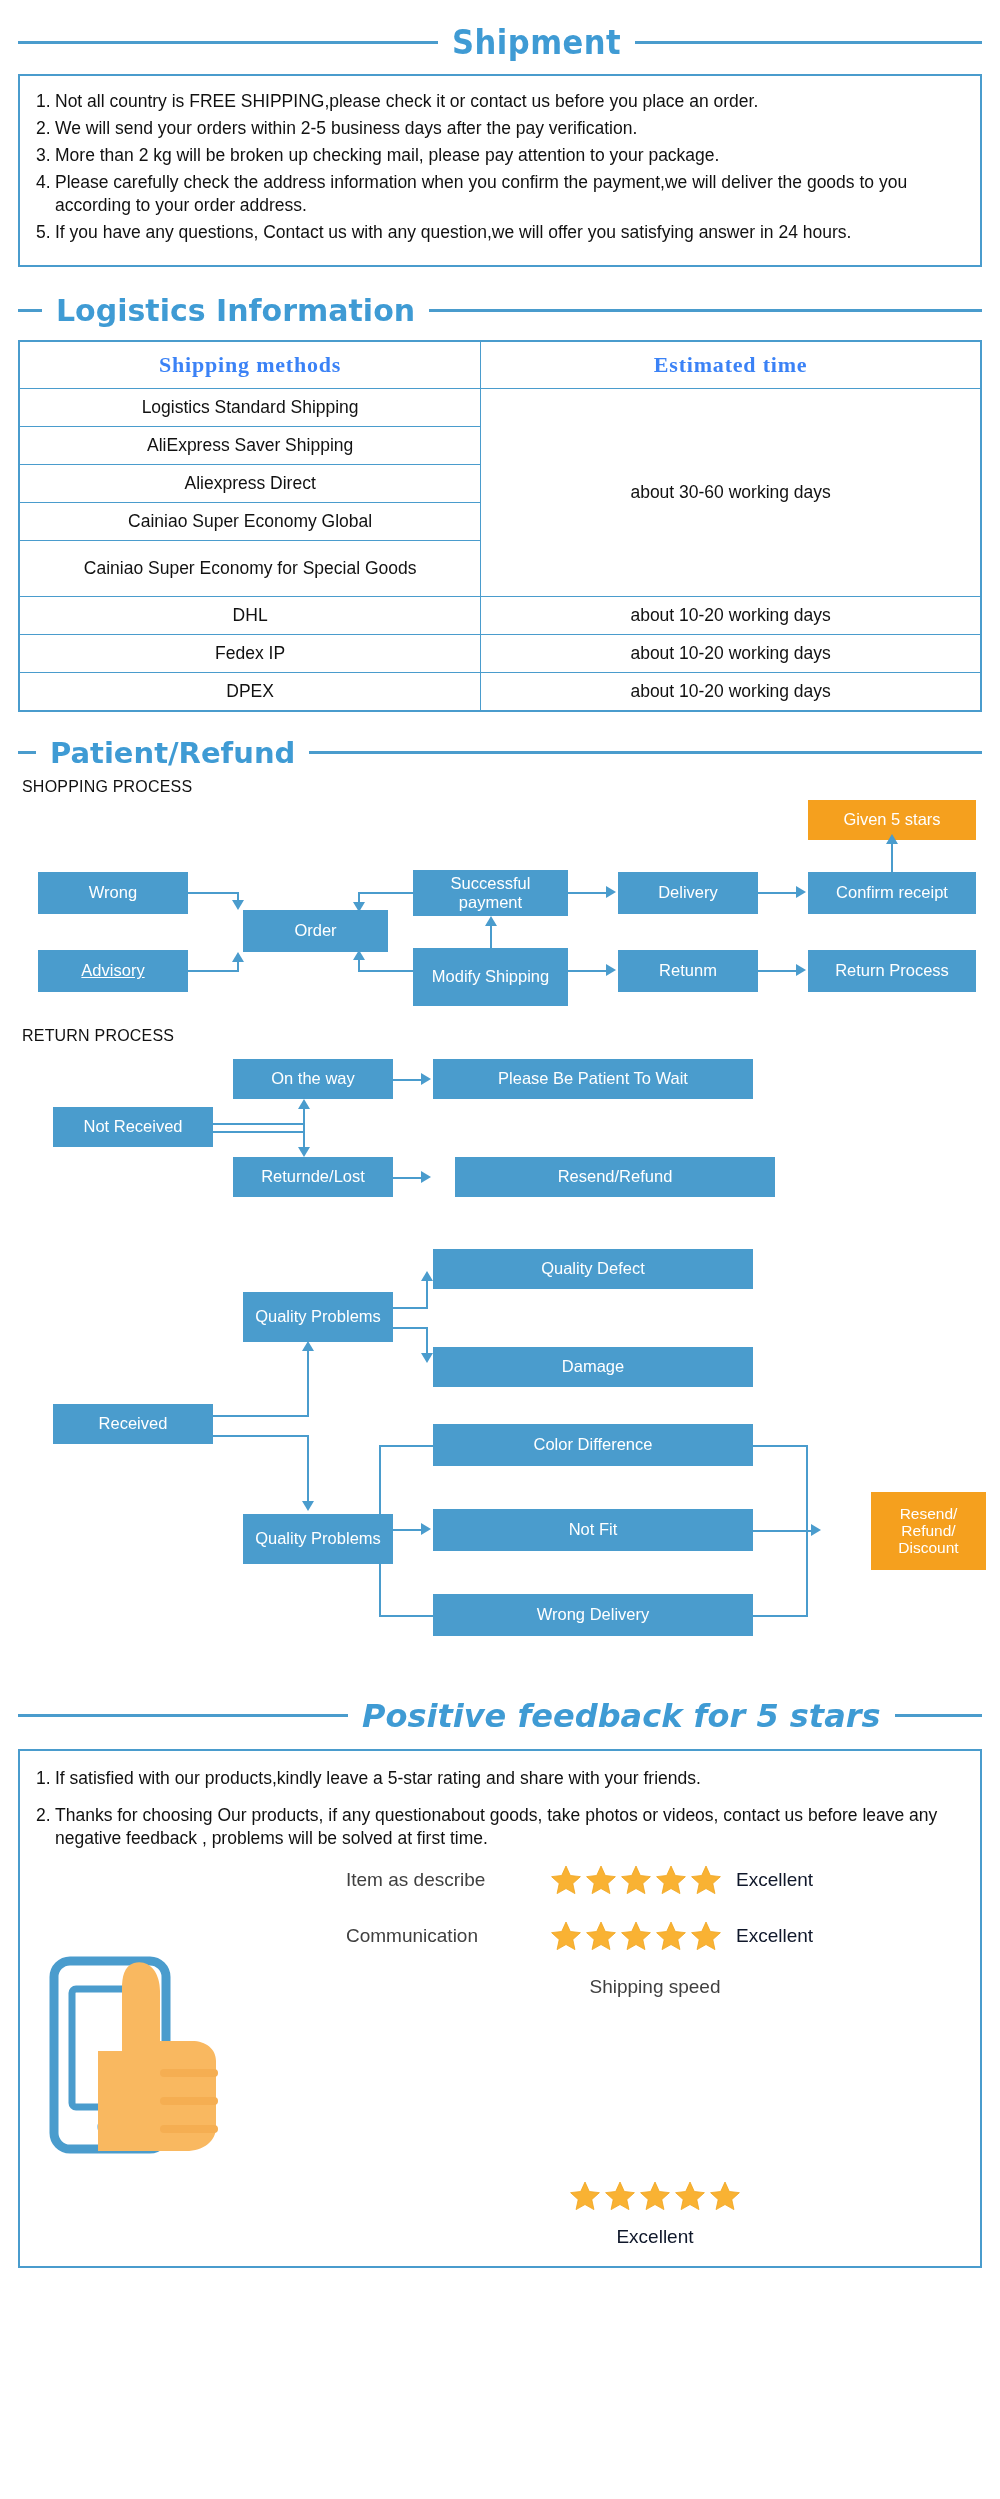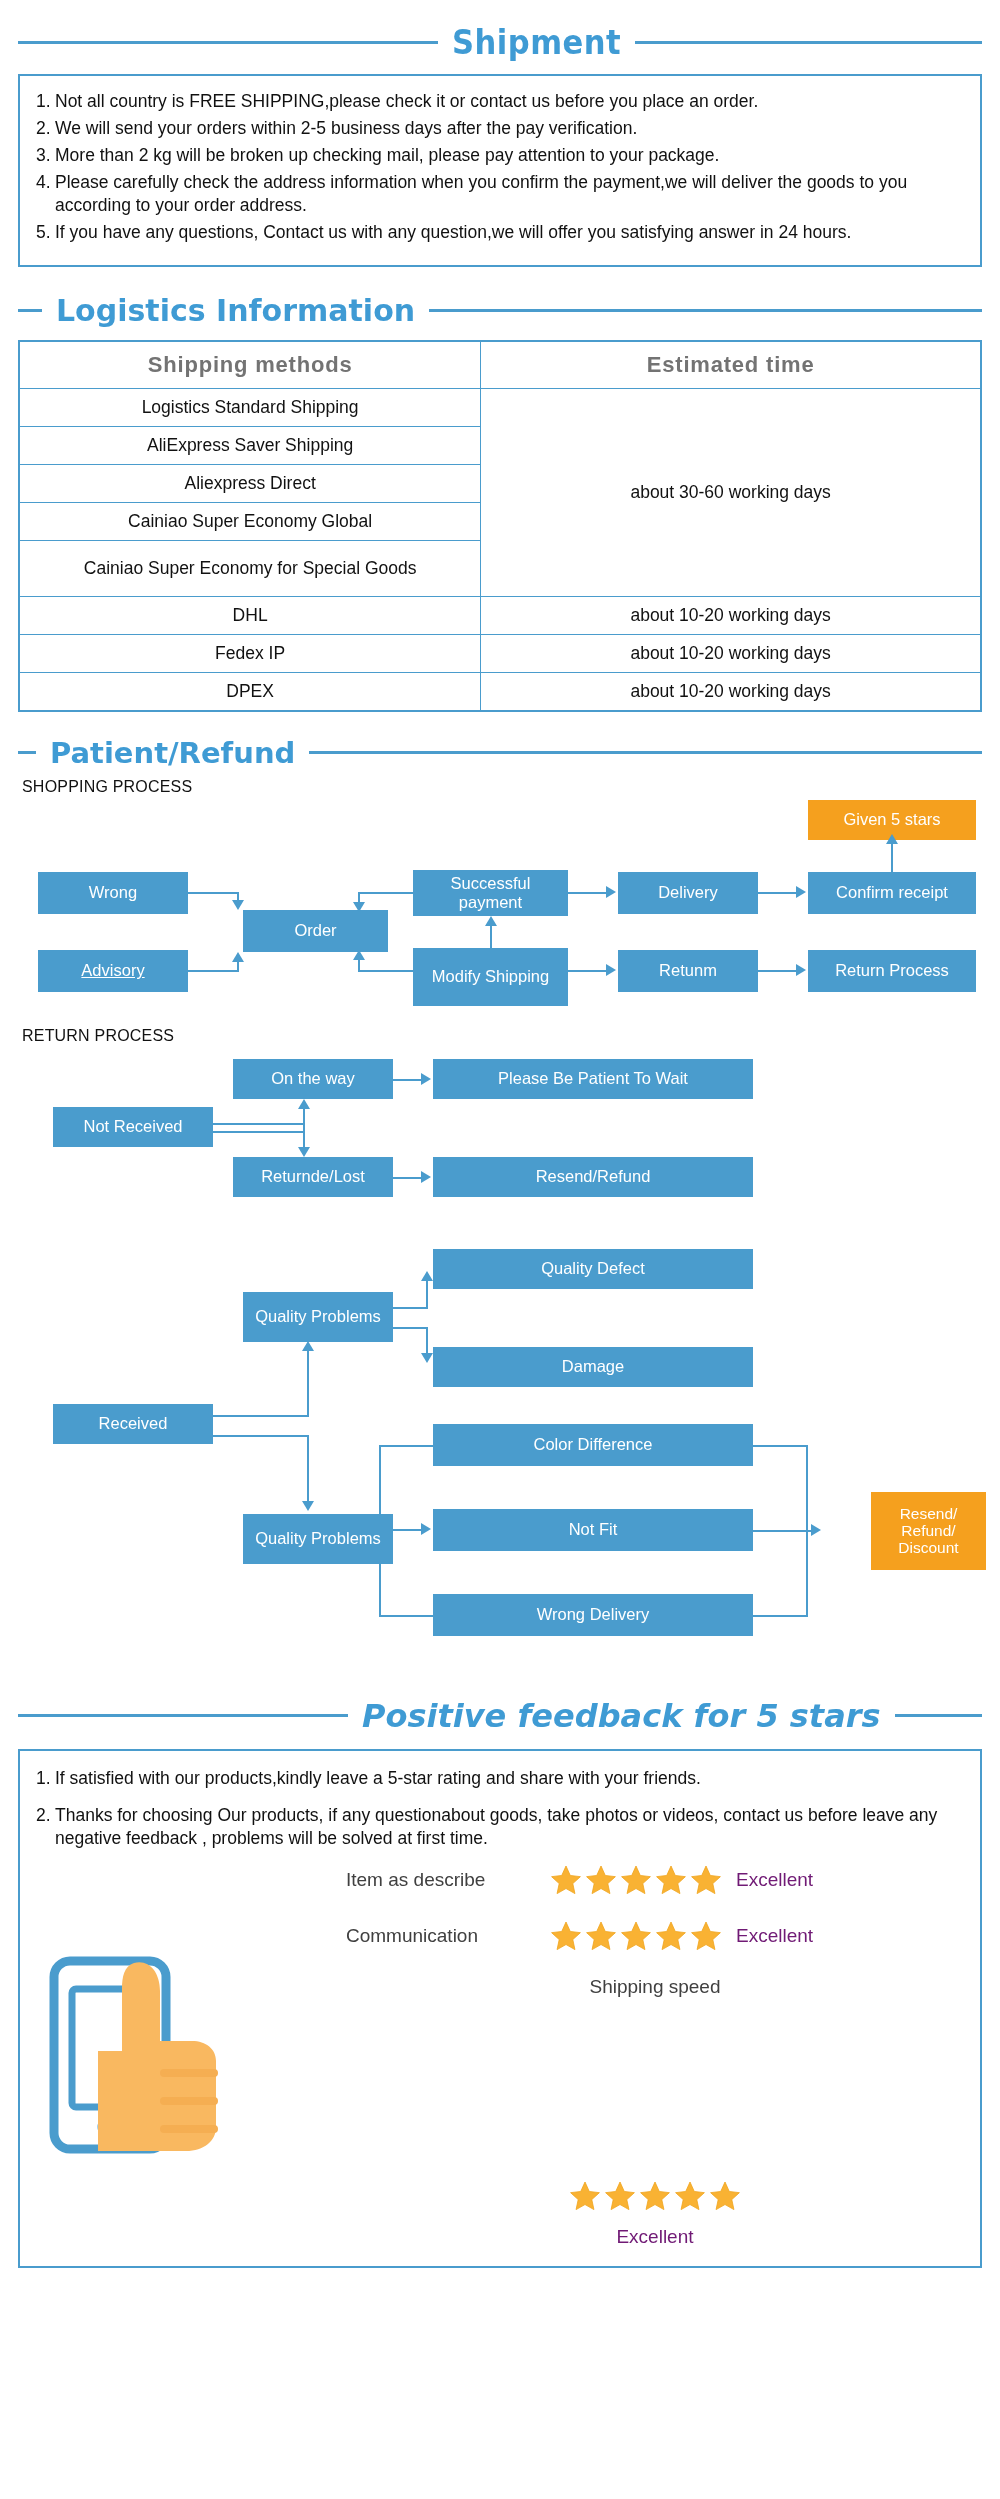--- a/index.html
+++ b/index.html
@@ -102,24 +102,24 @@
   table.logistics td, table.logistics th {
     border: 1px solid #4a9ccd;
     text-align: center;
     vertical-align: middle;
     font-size: 17.5px;
     color: #111;
     padding: 8px 6px;
     font-weight: normal;
   }
   table.logistics th {
-    color: #737373;
+    color: #3b82f6;
     font-weight: bold;
     font-size: 22px;
-    font-family: Liberation Sans, sans-serif;
+    font-family: Liberation Serif, serif;
     letter-spacing: 0.8px;
     padding: 10px 6px;
   }
   table.logistics .col-method { width: 48%; }
   table.logistics .tall { height: 56px; }
 
   
   .flow-wrap { position: relative; }
   .flow-label {
     font-size: 16px;
@@ -185,21 +185,21 @@
     margin-bottom: 24px;
   }
   .rating-row:last-child { margin-bottom: 0; flex-direction: column; }
   .rating-label {
     font-size: 19px;
     color: #404040;
     flex: 0 0 190px;
     text-align: left;
   }
   .stars { display: flex; gap: 3px; flex: 0 0 auto; }
-  .rating-value { font-size: 19px; color: #701a75; }
+  .rating-value { font-size: 19px; color: #0f172a; }
 </style>
 </head>
 <body>
 
 <div class="page">
 
   <div class="section-head head-shipment">
     <div class="rule left"></div>
     <div class="title">Shipment</div>
     <div class="rule right"></div>
@@ -339,21 +339,21 @@
     <div class="flow-label" style="margin-top:12px;">RETURN PROCESS</div>
 
     <div class="flow-canvas" style="height:620px;">
 
       <div class="node" style="left:215px; top:10px; width:160px; height:40px;">On the way</div>
       <div class="node" style="left:415px; top:10px; width:320px; height:40px;">Please Be Patient To Wait</div>
 
       <div class="node" style="left:35px; top:58px; width:160px; height:40px;">Not Received</div>
 
       <div class="node" style="left:215px; top:108px; width:160px; height:40px;">Returnde/Lost</div>
-      <div class="node" style="left:415px; top:108px; width:320px; height:40px;">Resend/Refund</div>
+      <div class="node" style="left:437px; top:108px; width:320px; height:40px;">Resend/Refund</div>
 
       <div class="line h" style="left:195px; top:74px; width:92px;"></div>
       <div class="line h" style="left:195px; top:82px; width:92px;"></div>
       <div class="line v" style="left:285px; top:60px; height:20px;"></div>
       <div class="arrow up" style="left:280px; top:50px;"></div>
       <div class="line v" style="left:285px; top:80px; height:20px;"></div>
       <div class="arrow down" style="left:280px; top:98px;"></div>
 
       <div class="line h" style="left:375px; top:30px; width:28px;"></div>
       <div class="arrow right" style="left:403px; top:24px;"></div>

